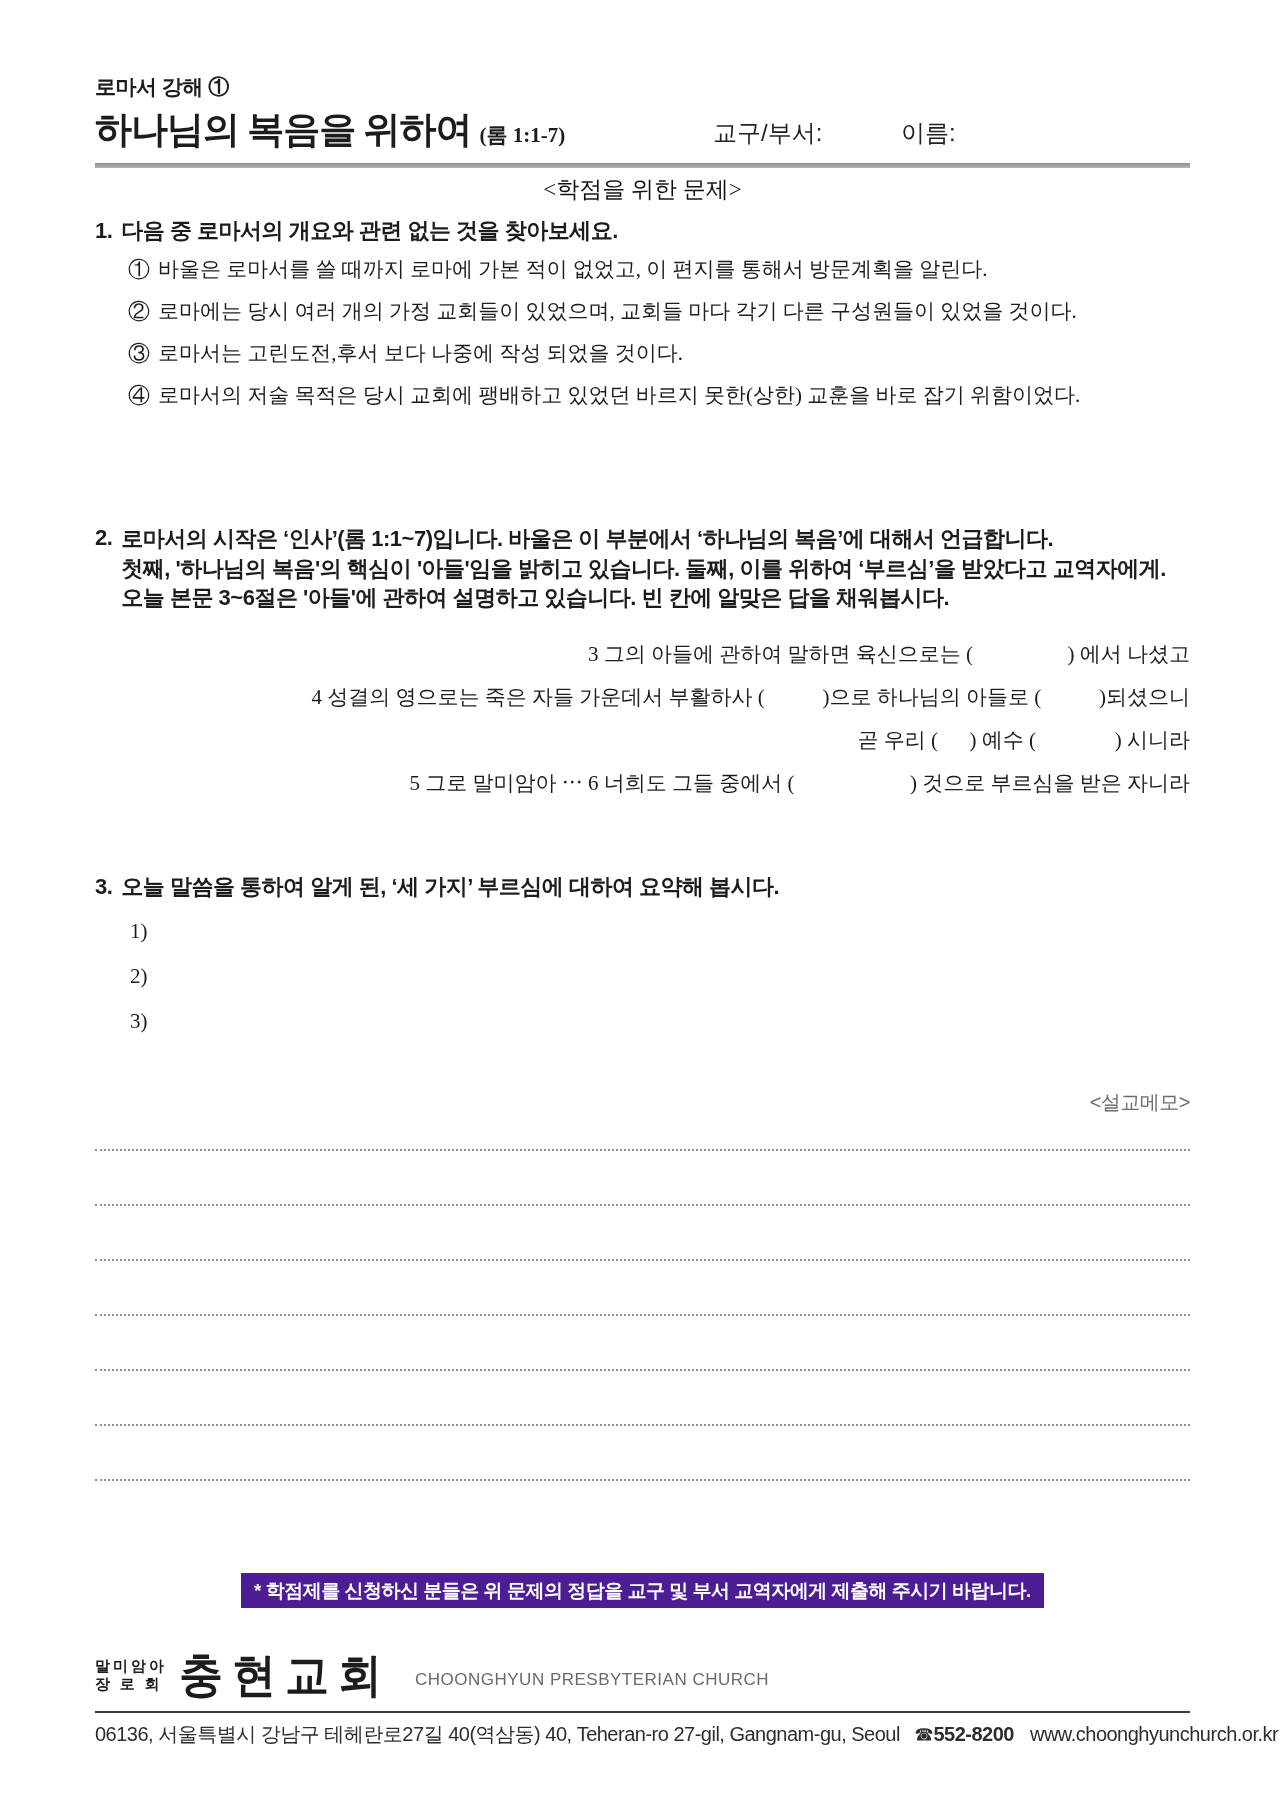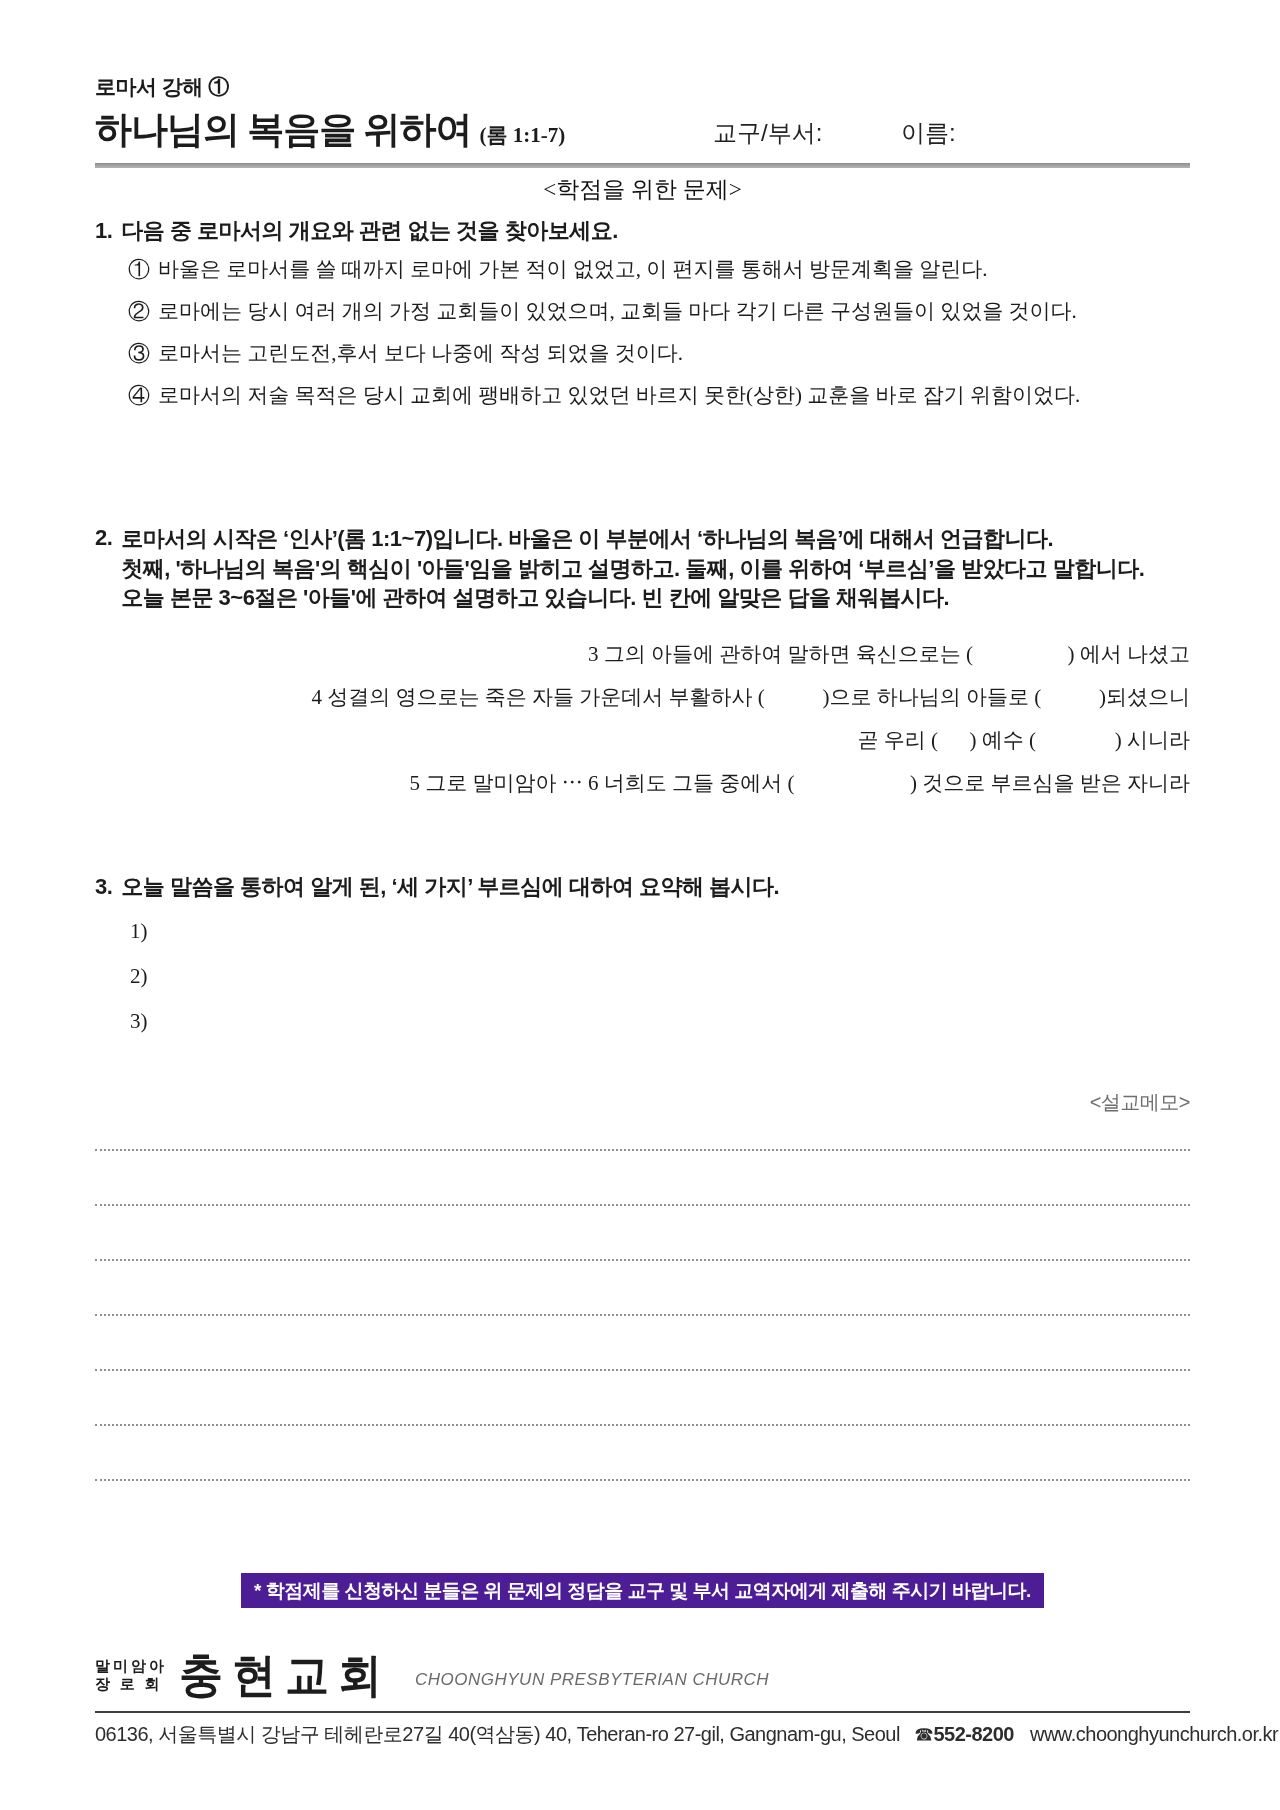--- a/index.html
+++ b/index.html
@@ -56,21 +56,21 @@
   .notice {
     display:inline-block; background:#4c1d95; color:#ffffff;
     font-size:19px; font-weight:700; letter-spacing:-0.5px;
     padding:6px 13px; line-height:23px;
   }
 
   
   .logo-row { margin-top:38px; display:flex; align-items:center; }
   .logo-denom { font-family:"Liberation Serif", serif; font-weight:900; font-size:15px; line-height:18px; letter-spacing:3px; }
   .logo-name { font-family:"Liberation Serif", serif; font-weight:900; font-size:44px; letter-spacing:9px; margin-left:12px; transform:scaleY(1.05); }
-  .church-en { margin-left:24px; color:#6a6a6a; font-size:17px; letter-spacing:0.5px; align-self:center; padding-top:10px;font-style:italic; }
+  .church-en { margin-left:24px; color:#6a6a6a; font-size:17px; letter-spacing:0.5px; align-self:center; padding-top:10px; }
   .footer-rule { margin-top:6px; border-top:2px solid #3c3c3c; }
   .address-row { margin-top:8px; font-size:20px; color:#2d2d2d; letter-spacing:-0.5px; white-space:nowrap; }
   .address-row .phone { font-weight:700; margin-left:14px;text-align:right; }
   .address-row .phone-icon { font-weight:400; }
   .address-row .site { margin-left:16px; }
 </style>
 </head>
 <body>
 
 <div class="page">
@@ -108,21 +108,21 @@
     <div class="option-row">
       <span class="option-marker">④</span>
       <span>로마서의 저술 목적은 당시 교회에 팽배하고 있었던 바르지 못한(상한) 교훈을 바로 잡기 위함이었다.</span>
     </div>
   </div>
 
   <div class="q-head q2-block">
     <span class="q-num">2.</span>
     <span class="q2-lines">
       <div>로마서의 시작은 ‘인사’(롬 1:1~7)입니다. 바울은 이 부분에서 ‘하나님의 복음’에 대해서 언급합니다.</div>
-      <div>첫째, '하나님의 복음'의 핵심이 '아들'임을 밝히고 설명하고. 둘째, 이를 위하여 ‘부르심’을 받았다고 말합니다.</div>
+      <div>첫째, '하나님의 복음'의 핵심이 '아들'임을 밝히고 있습니다. 둘째, 이를 위하여 ‘부르심’을 받았다고 교역자에게.</div>
       <div>오늘 본문 3~6절은 '아들'에 관하여 설명하고 있습니다. 빈 칸에 알맞은 답을 채워봅시다.</div>
     </span>
   </div>
 
   <div class="verses">
     <div class="verse-line">3 그의 아들에 관하여 말하면 육신으로는 (                  ) 에서 나셨고</div>
     <div class="verse-line">4 성결의 영으로는 죽은 자들 가운데서 부활하사 (           )으로 하나님의 아들로 (           )되셨으니</div>
     <div class="verse-line indent">곧 우리 (      ) 예수 (               ) 시니라</div>
     <div class="verse-line">5 그로 말미암아 ⋯ 6 너희도 그들 중에서 (                      ) 것으로 부르심을 받은 자니라</div>
   </div>

